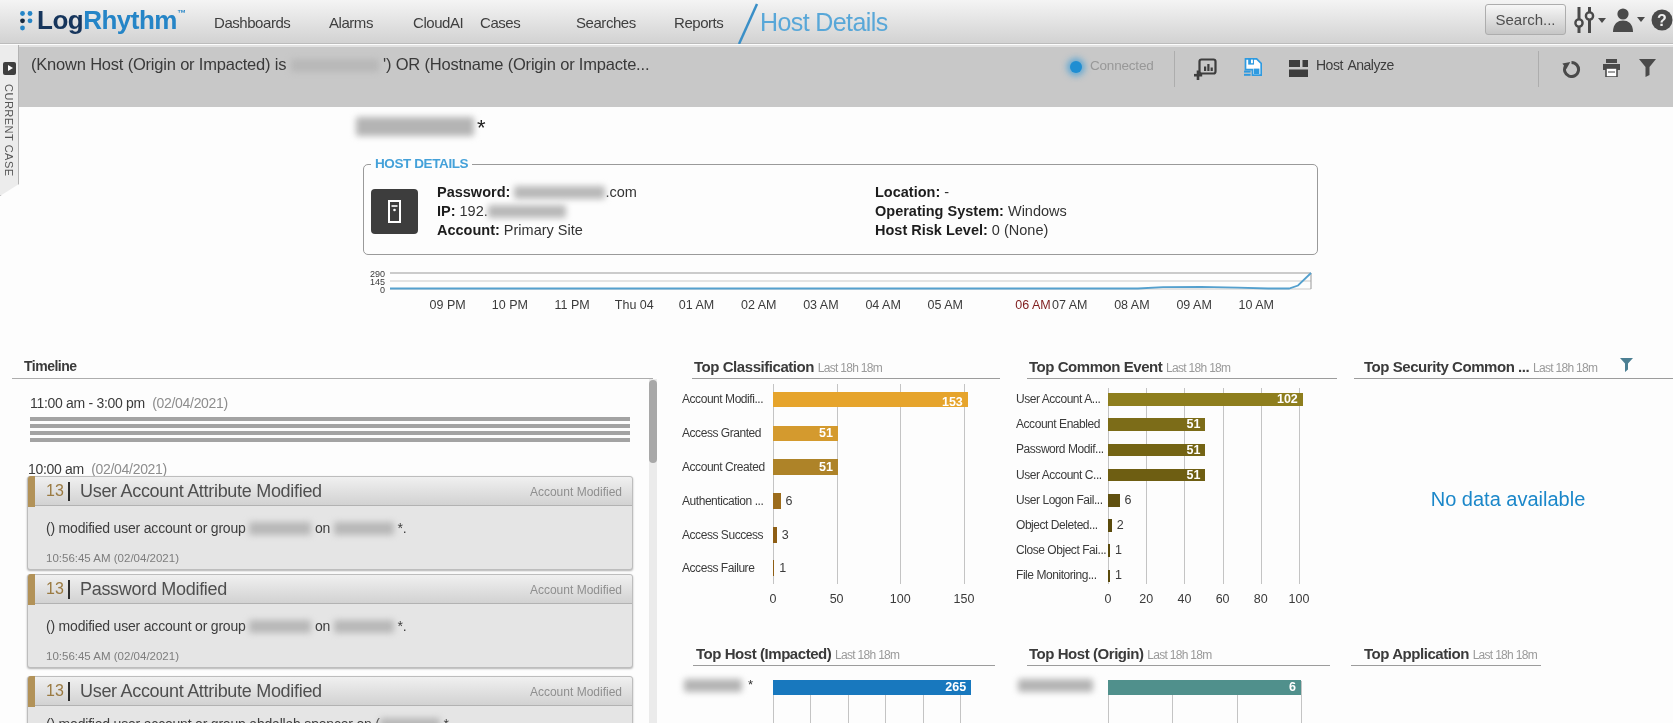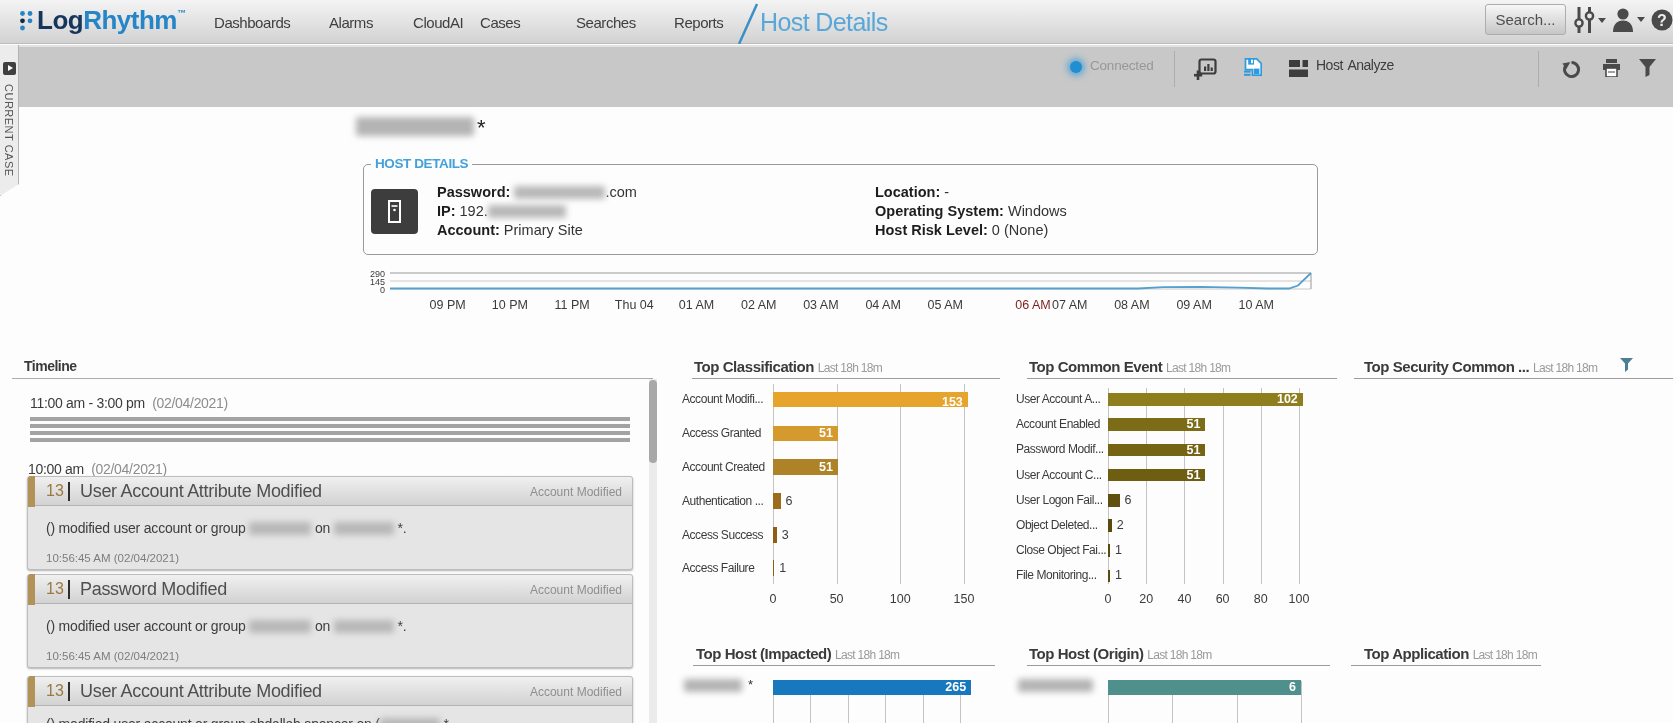--- a/index.html
+++ b/index.html
@@ -126,20 +126,21 @@
     <path d="M 25 9 L 33 9 L 29 14 Z" fill="#4a4a4a"></path>
   </svg>
 
   <svg class="icon" style="left:1651px; top:9px;" width="22" height="22" viewBox="0 0 22 22">
     <circle cx="11" cy="11" r="10.5" fill="#4a4a4a"></circle>
     <text x="11" y="16.5" font-size="16" font-weight="bold" fill="#efefef" text-anchor="middle" font-family="Liberation Sans">?</text>
   </svg>
 </div>
 
 <div id="toolbar">
+  <div id="filtertext">(Known Host (Origin or Impacted) is <span class="inblur" style="width:88px;"></span>&nbsp;') OR (Hostname (Origin or Impacte...</div>
   <div id="conndot"></div>
   <div id="connected">Connected</div>
   <div class="vsep" style="left:1174px;"></div>
 
   <svg class="icon" style="left:1194px; top:11px;" width="24" height="23" viewBox="0 0 24 23">
     <rect x="5.5" y="1.5" width="16" height="14" rx="2" fill="none" stroke="#3d3d3d" stroke-width="2.2"></rect>
     <rect x="10" y="8.5" width="2.2" height="4.5" fill="#3d3d3d"></rect>
     <rect x="13.3" y="6" width="2.2" height="7" fill="#3d3d3d"></rect>
     <rect x="16.6" y="9.5" width="2.2" height="3.5" fill="#3d3d3d"></rect>
     <line x1="4" y1="12.5" x2="4" y2="22" stroke="#3d3d3d" stroke-width="2.6"></line>
@@ -337,20 +338,21 @@
       <div class="cat-label" style="left:1016px; top:568.4px; width:145px;">File Monitoring...</div>
       <div class="bar" style="left:1108px; top:569.7px; width:1.9px; height:12.5px; background:#5a4a0c;"></div>
       <div class="bar-val-out" style="left:1114.9px; top:568.4px;">1</div>
     </div>
 
 <div class="ptitle" style="left:1364px; top:358px;">Top Security Common ... <span>Last 18h 18m</span></div>
 <svg class="icon" style="left:1620px; top:358px;" width="13" height="14" viewBox="0 0 13 14">
   <path d="M 0 0 L 13 0 L 8 5.5 L 8 11.5 L 5 14 L 5 5.5 Z" fill="#4c7f93"></path>
 </svg>
 <div class="prule" style="left:1354px; top:378px; width:319px;"></div>
+<div id="nodata">No data available</div>
 
 <div class="ptitle" style="left:696px; top:645px;">Top Host (Impacted) <span>Last 18h 18m</span></div>
 <div class="prule" style="left:693px; top:665px; width:302px;"></div>
 <div class="abs blur" style="left:684px; top:679px; width:58px; height:13px;"></div>
 <div class="abs" style="left:748px; top:677px; font-size:13px; color:#333;">*</div>
 
 <div class="ptitle" style="left:1029px; top:645px;">Top Host (Origin) <span>Last 18h 18m</span></div>
 <div class="prule" style="left:1027px; top:665px; width:303px;"></div>
 <div class="abs blur" style="left:1018px; top:679px; width:75px; height:13px;"></div>
 

